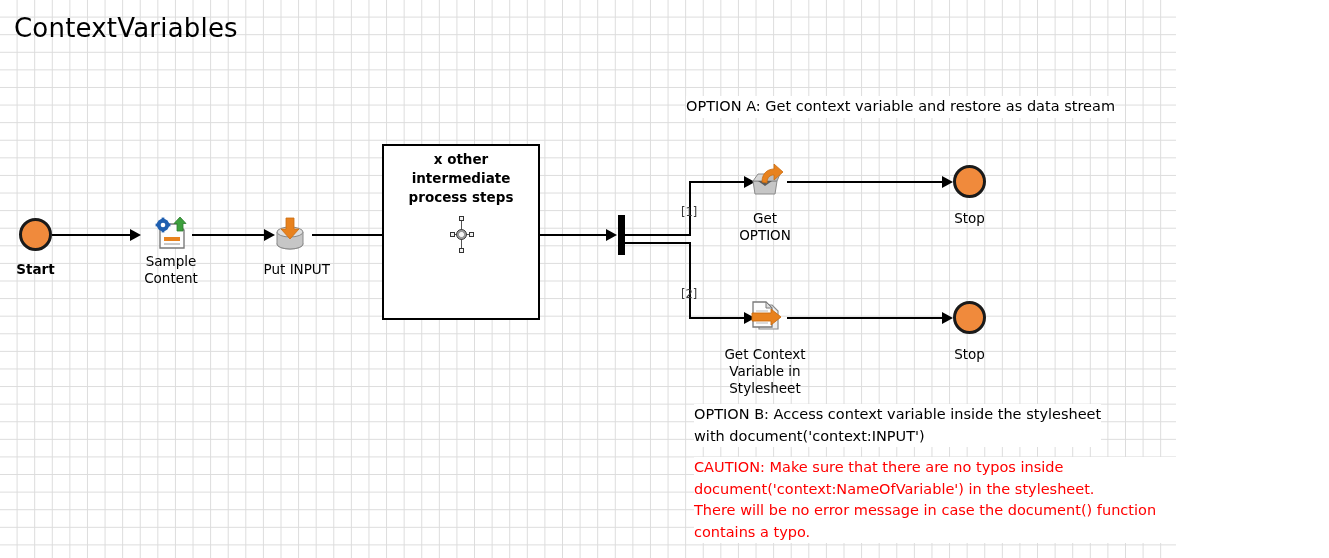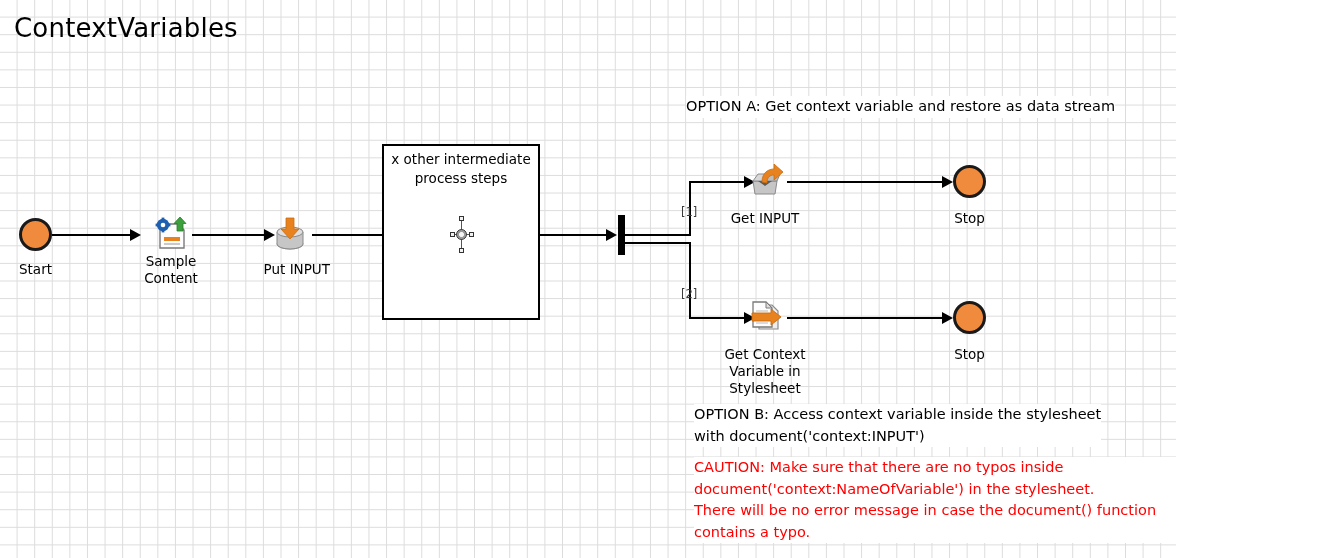--- a/index.html
+++ b/index.html
@@ -73,20 +73,21 @@
     background: #ffffff;
     box-sizing: border-box;
   }
   #subprocess-text {
     left: 386px; top: 150px;
     width: 150px;
     text-align: center;
     font-size: 13.5px;
     color: #000000;
     line-height: 19px;
+    font-weight: bold;
   }
 
   
   .handle-sq {
     width: 5px; height: 5px;
     background: #f2f2f2;
     border: 1px solid #333333;
     box-sizing: border-box;
   }
   .handle-center {
@@ -173,21 +174,21 @@
   <div class="abs hline" style="left:625px; top:242px; width:66px;"></div>
   <div class="abs vline" style="left:689px; top:242px; height:76px;"></div>
   <div class="abs hline" style="left:689px; top:317px; width:56px;"></div>
   <div class="abs arrowhead" style="left:744px; top:312px;"></div>
   <div class="abs branch-label" style="left:681px; top:287px;">[2]</div>
 
   <div class="abs hline" style="left:787px; top:317px; width:157px;"></div>
   <div class="abs arrowhead" style="left:942px; top:312px;"></div>
 
   <div class="abs circle-node" style="left:19px; top:218px;"></div>
-  <div class="abs node-label" style="left:0px; top:261px; width:71px;">Start</div>
+  <div class="abs node-label" style="left:0px; top:261px; width:71px;font-weight:bold;">Start</div>
 
   <div class="abs icon-wrap" style="left:151px; top:214px;">
     <svg width="40" height="40" viewBox="0 0 40 40">
 
       <path d="M9 10 L27 10 L33 16 L33 34 L9 34 Z" fill="#fdfdfd" stroke="#7a7a7a" stroke-width="1.4"></path>
       <path d="M27 10 L27 16 L33 16 Z" fill="#e2e2e2" stroke="#7a7a7a" stroke-width="1"></path>
 
       <rect x="13" y="23" width="16" height="4" fill="#E8821E"></rect>
       <rect x="13" y="29" width="16" height="2" fill="#c9c9c9"></rect>
 
@@ -221,21 +222,21 @@
 
       <path d="M8 20 L32 20 L30 33 L10 33 Z" fill="#c6c6c6" stroke="#8a8a8a" stroke-width="1"></path>
 
       <path d="M8 20 L13 13 L24 13 L20 20 Z" fill="#d8d8d8" stroke="#8a8a8a" stroke-width="1"></path>
       <path d="M20 20 L24 13 L35 13 L32 20 Z" fill="#bdbdbd" stroke="#8a8a8a" stroke-width="1"></path>
       <path d="M13 20 L20 25 L27 20 Z" fill="#5a5a5a"></path>
 
       <path d="M17 21 C17 11 24 8 29 8 L29 3 L38 11 L29 19 L29 14 C25 14 22 16 22 22 Z" fill="#E8821E" stroke="#c96c10" stroke-width="0.8"></path>
     </svg>
   </div>
-  <div class="abs node-label" style="left:725px; top:210px; width:80px;">Get INPUT</div>
+  <div class="abs node-label" style="left:725px; top:210px; width:80px;">Get OPTION</div>
 
   <div class="abs circle-node" style="left:953px; top:165px;"></div>
   <div class="abs node-label" style="left:934px; top:210px; width:71px;">Stop</div>
 
   <div class="abs icon-wrap" style="left:745px; top:296px;">
     <svg width="40" height="40" viewBox="0 0 40 40">
 
       <path d="M14 9 L27 9 L33 15 L33 33 L14 33 Z" fill="#ededed" stroke="#8a8a8a" stroke-width="1.2"></path>
 
       <path d="M8 6 L21 6 L27 12 L27 31 L8 31 Z" fill="#fdfdfd" stroke="#7a7a7a" stroke-width="1.3"></path>

